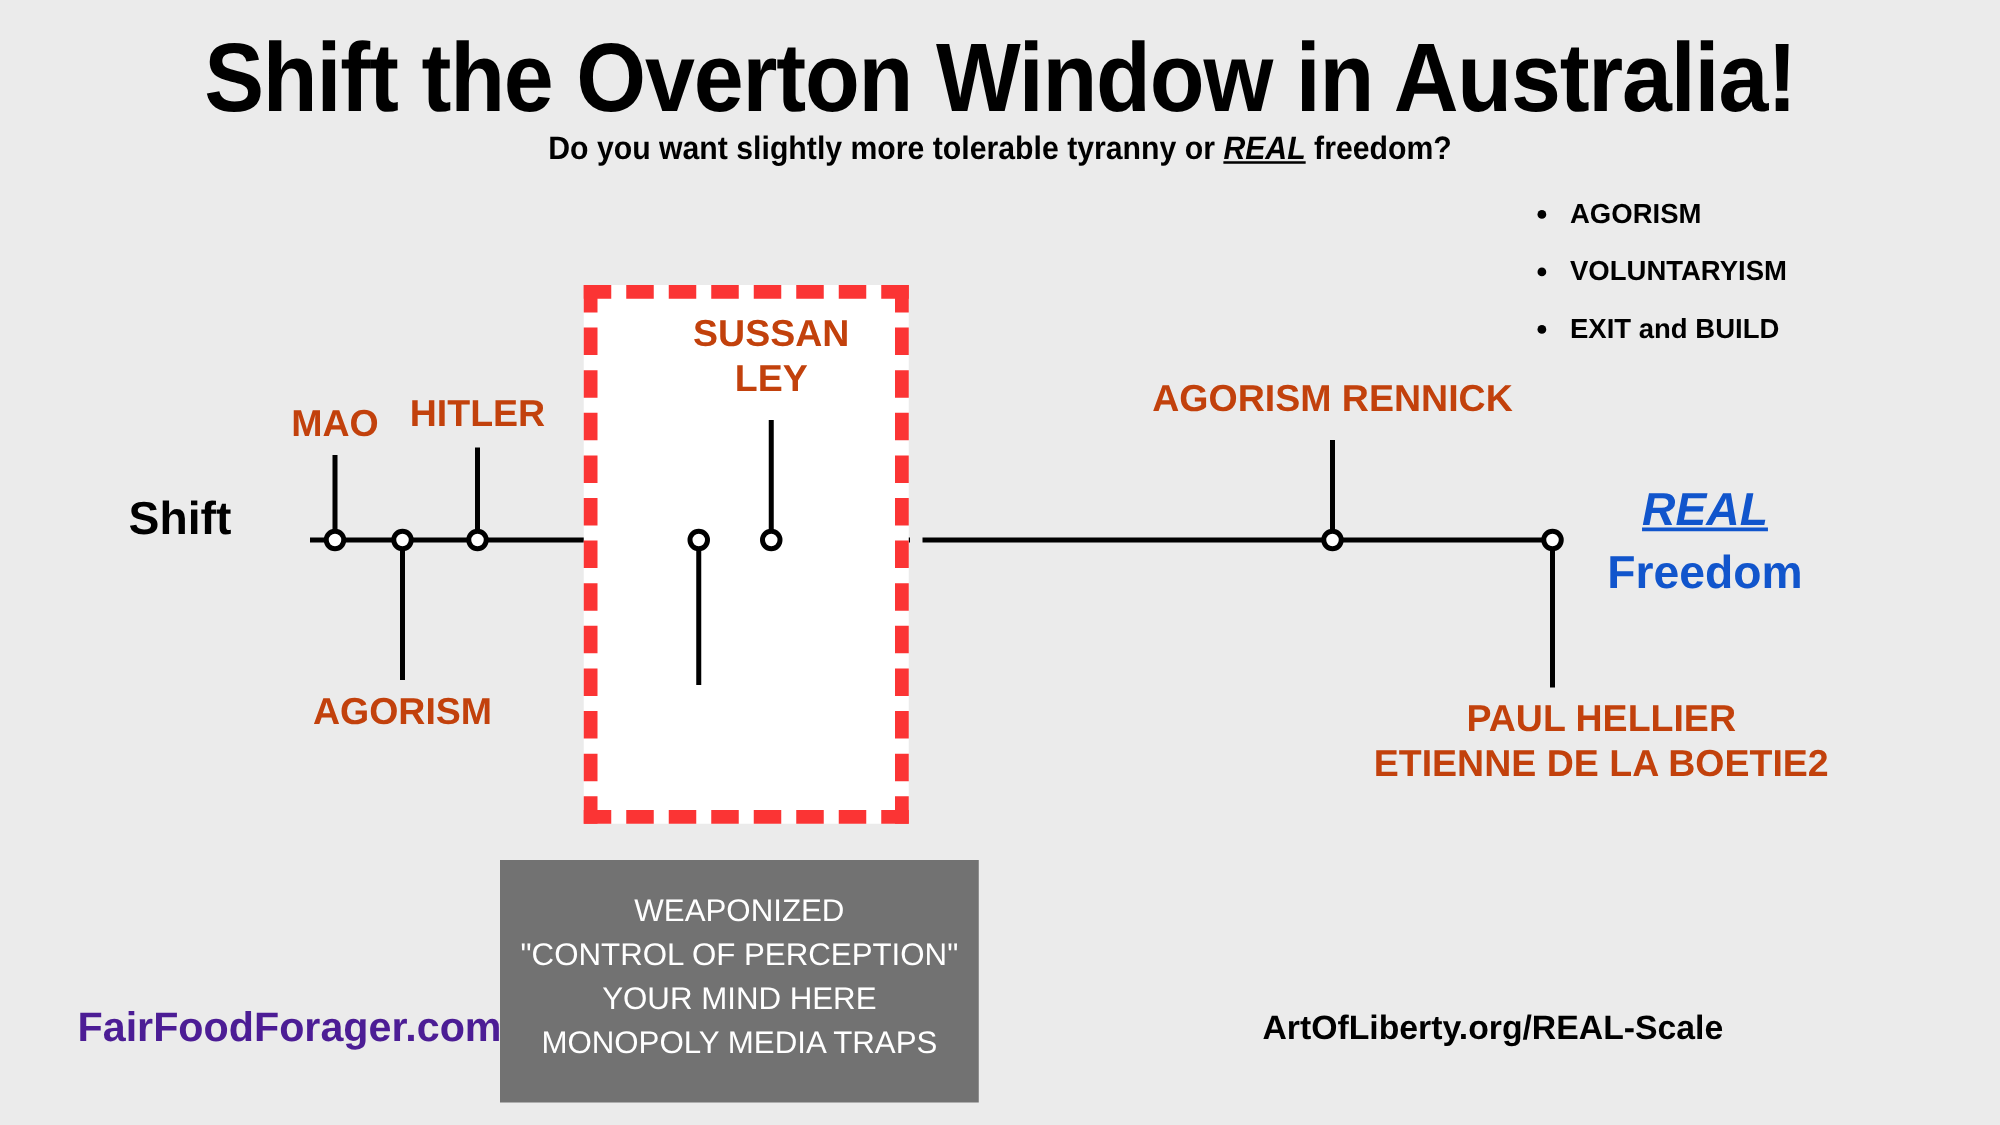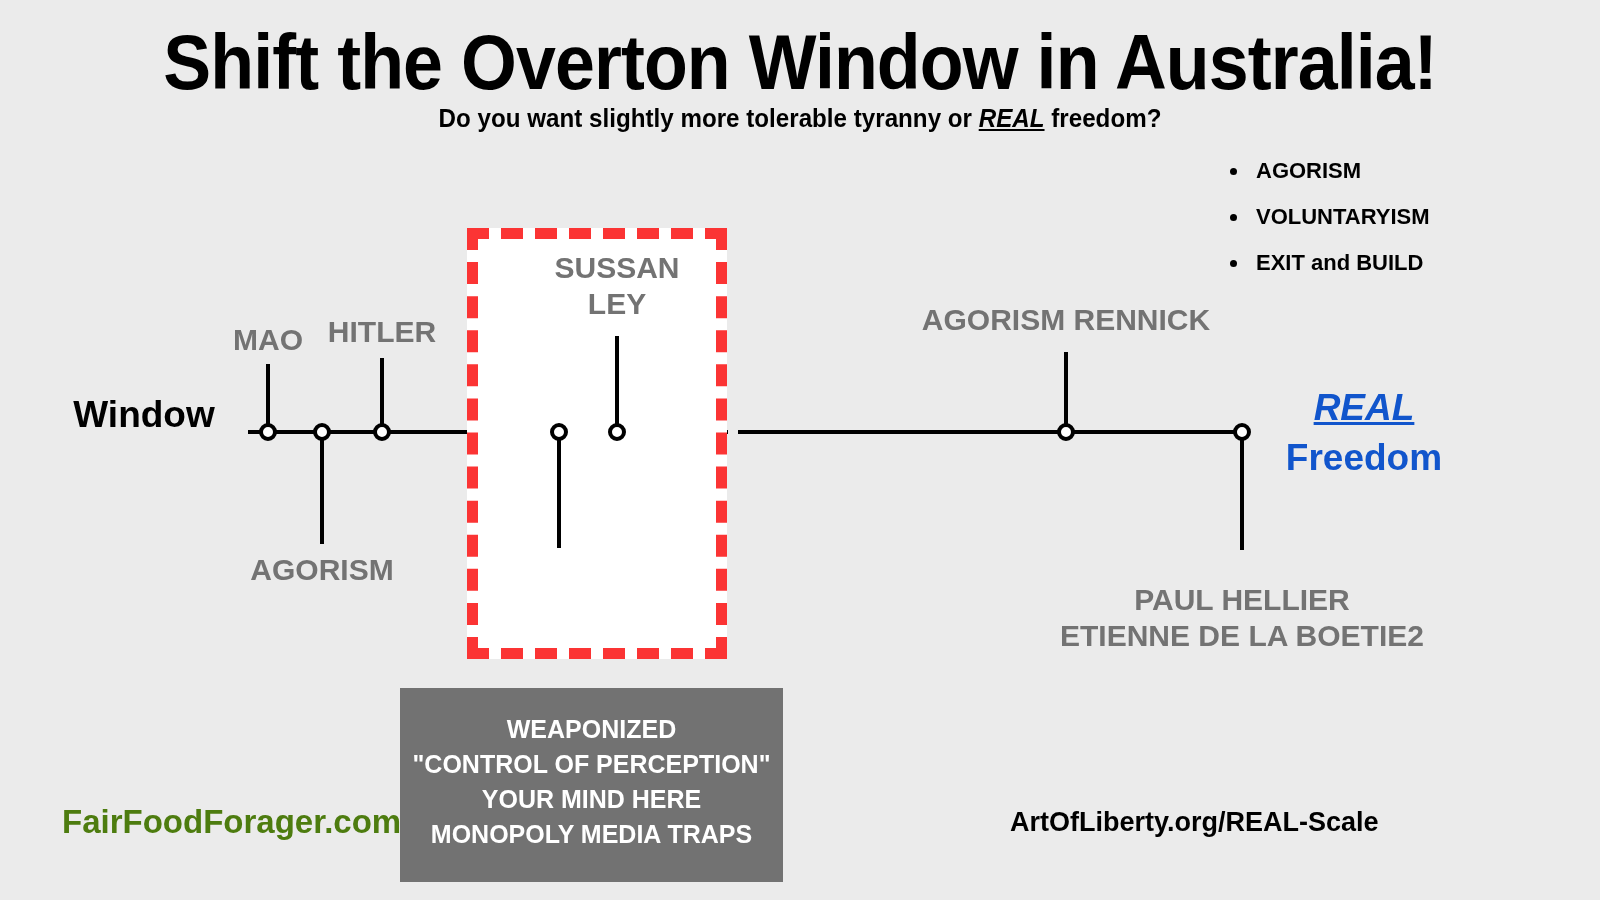--- a/index.html
+++ b/index.html
@@ -135,21 +135,21 @@
     position: absolute;
     width: 4px;
     background: #000000;
     z-index: 5;
   }
   .name-label {
     position: absolute;
     font-weight: bold;
     font-size: 30px;
     line-height: 36px;
-    color: #737373;
+    color: #c2410c;
     text-align: center;
     white-space: nowrap;
     z-index: 7;
   }
   .name-label.wrap { white-space: normal; }
 
   
   .overton-box {
     position: absolute;
     left: 467px;
@@ -164,38 +164,38 @@
 
   
   .media-box {
     position: absolute;
     left: 400px;
     top: 688px;
     width: 383px;
     height: 194px;
     background: #727272;
     color: #ffffff;
-    font-weight: bold;
+    font-weight: normal;
     font-size: 25px;
     line-height: 35px;
     text-align: center;
     padding-top: 24px;
     box-sizing: border-box;
     z-index: 8;
   }
 
   
   .footer-left {
     position: absolute;
     left: 62px;
     top: 802px;
     font-weight: bold;
     font-size: 33px;
     line-height: 40px;
-    color: #4d7c0f;
+    color: #4c1d95;
     white-space: nowrap;
     text-align: center;
   }
   .footer-right {
     position: absolute;
     left: 1010px;
     top: 802px;
     font-weight: bold;
     font-size: 27px;
     line-height: 40px;
@@ -216,21 +216,21 @@
     <li>VOLUNTARYISM</li>
     <li>EXIT and BUILD</li>
   </ul>
 
   <div class="overton-box"></div>
 
   <div class="axis-line"></div>
   <div class="axis-line-2"></div>
 
   <div class="axis-label-left">
-    <span>Window</span><br>
+    <span>Shift</span><br>
   </div>
   <div class="axis-label-right">
     <span class="real">REAL</span>
     <span class="freedom">Freedom</span>
   </div>
 
   <div class="stem" style="left:266px; top:364px; height:68px;"></div>
   <div class="marker" style="left:259px; top:423px;"></div>
   <div class="name-label" style="left:168px; top:322px; width:200px;">MAO</div>
 
@@ -251,21 +251,21 @@
     <span>SUSSAN</span><br>
     <span>LEY</span>
   </div>
 
   <div class="stem" style="left:1064px; top:352px; height:80px;"></div>
   <div class="marker" style="left:1057px; top:423px;"></div>
   <div class="name-label" style="left:886px; top:302px; width:360px;">AGORISM RENNICK</div>
 
   <div class="stem" style="left:1240px; top:432px; height:118px;"></div>
   <div class="marker" style="left:1233px; top:423px;"></div>
-  <div class="name-label wrap" style="left:1002px; top:558px; width:480px;margin-top:24px;">
+  <div class="name-label wrap" style="left:1041px; top:558px; width:480px;">
     <span>PAUL HELLIER</span><br>
     <span>ETIENNE DE LA BOETIE2</span>
   </div>
 
   <div class="media-box">
     <div>WEAPONIZED</div>
     <div>"CONTROL OF PERCEPTION"</div>
     <div>YOUR MIND HERE</div>
     <div>MONOPOLY MEDIA TRAPS</div>
   </div>

